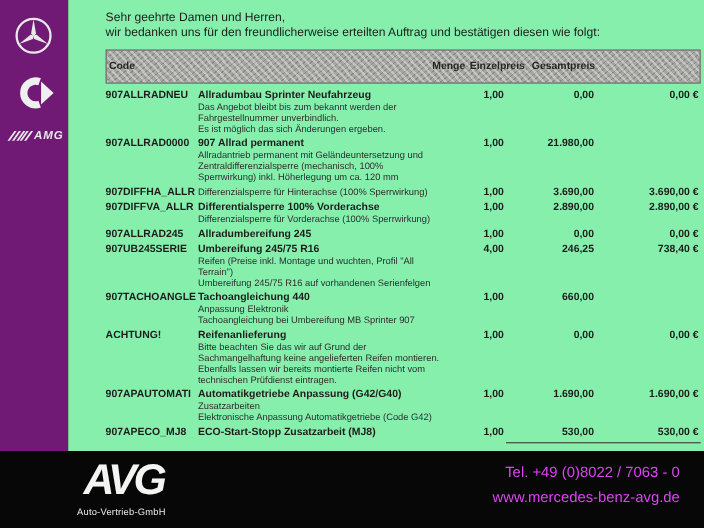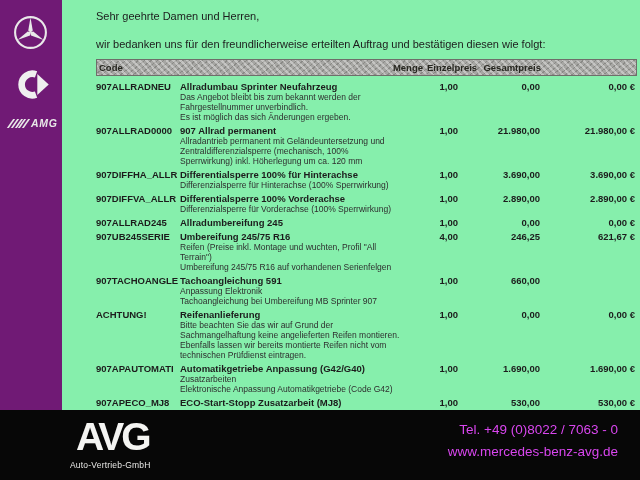--- a/index.html
+++ b/index.html
@@ -15,24 +15,24 @@
   .amg { position:absolute; left:10px; top:117px; display:flex; align-items:center; height:12px; }
   .amg .bar { width:2.4px; height:9px; background:#e8e8e8; transform:skewX(-35deg); margin-right:1.4px; }
   .amg-text { color:#e8e8e8; font-style:italic; font-weight:bold; font-size:10.5px; letter-spacing:0.8px; margin-left:2px; }
   
   .main {
     position:absolute; left:62px; top:0; width:578px; height:410px;
     background:#86efac; overflow:hidden; color:#1c1c1c;
   }
   .content { padding:0 3px 0 34px; }
   .greeting { margin-top:10px; font-size:11px; }
-  .intro { margin-top:16px; font-size:11px; }
+  .intro { margin-top:2px; font-size:11px; }
   .grid5 { display:grid; grid-template-columns:84px 244px 36px 82px 95px; }
   .thead {
-    margin-top:9px; height:17px; align-items:center;
+    margin-top:9px; height:31px; align-items:center;
     background-color:#a6a6a3;
     background-image:
       repeating-linear-gradient(47deg, rgba(255,255,255,.35) 0 2px, rgba(0,0,0,0) 2px 5px),
       repeating-linear-gradient(-39deg, rgba(70,70,66,.30) 0 1px, rgba(0,0,0,0) 1px 4px);
     border:1px solid #6e6e6a;
     font-weight:bold; font-size:9.5px; color:#26261f;
   }
   .thead .h-right { text-align:right; }
   .thead .cell { padding:0 2px; }
   .rows { margin-top:5px; }
@@ -41,21 +41,21 @@
   .c-title { font-weight:bold; font-size:9.5px; line-height:11px; }
   .c-desc { font-size:8.5px; line-height:10px; color:#2e2e2e; white-space:pre-line; }
   .c-num { font-weight:bold; font-size:9.5px; line-height:11px; text-align:right; padding-right:2px; }
   
   .carry { margin-top:4px; }
   .carry .rule { grid-column:4 / 6; border-top:1.5px solid #3a3a3a; height:2px; }
   
   .footer { position:absolute; left:0; top:410px; width:640px; height:70px; background:#070707; color:#fff; }
   .avg-brand {
     position:absolute; left:76px; top:5px;
-    font-size:39px; font-weight:bold; letter-spacing:-3px; color:#f4f4f2;
+    font-size:39px; font-weight:bold; font-style:italic; letter-spacing:-3px; color:#f4f4f2;
   }
   .avg-sub { position:absolute; left:70px; top:50px; font-size:8.5px; color:#e9e9e7; letter-spacing:0.2px; }
   .contact { position:absolute; right:22px; top:9px; text-align:right; font-size:13.5px; line-height:22px; color:#d946ef; }
 </style>
 </head>
 <body>
 
 <div class="page">
 
   <aside class="sidebar">
@@ -110,27 +110,25 @@
         <div class="grid5 row">
           <div class="c-code">907ALLRAD0000</div>
           <div class="c-name">
             <div class="c-title">907 Allrad permanent</div>
             <div class="c-desc">Allradantrieb permanent mit Geländeuntersetzung und
 Zentraldifferenzialsperre (mechanisch, 100%
 Sperrwirkung) inkl. Höherlegung um ca. 120 mm</div>
           </div>
           <div class="c-num">1,00</div>
           <div class="c-num">21.980,00</div>
-          <div class="c-num">21.980,00 €</div>
         </div>
 
         <div class="grid5 row">
           <div class="c-code">907DIFFHA_ALLR</div>
           <div class="c-name">
-            <div class="c-title">Differentialsperre 100% für Hinterachse</div>
             <div class="c-desc">Differenzialsperre für Hinterachse (100% Sperrwirkung)</div>
           </div>
           <div class="c-num">1,00</div>
           <div class="c-num">3.690,00</div>
           <div class="c-num">3.690,00 €</div>
         </div>
 
         <div class="grid5 row">
           <div class="c-code">907DIFFVA_ALLR</div>
           <div class="c-name">
@@ -156,27 +154,27 @@
         <div class="grid5 row">
           <div class="c-code">907UB245SERIE</div>
           <div class="c-name">
             <div class="c-title">Umbereifung 245/75 R16</div>
             <div class="c-desc">Reifen (Preise inkl. Montage und wuchten, Profil "All
 Terrain")
 Umbereifung 245/75 R16 auf vorhandenen Serienfelgen</div>
           </div>
           <div class="c-num">4,00</div>
           <div class="c-num">246,25</div>
-          <div class="c-num">621,67 €</div>
+          <div class="c-num">738,40 €</div>
         </div>
 
         <div class="grid5 row">
           <div class="c-code">907TACHOANGLE</div>
           <div class="c-name">
-            <div class="c-title">Tachoangleichung 591</div>
+            <div class="c-title">Tachoangleichung 440</div>
             <div class="c-desc">Anpassung Elektronik
 Tachoangleichung bei Umbereifung MB Sprinter 907</div>
           </div>
           <div class="c-num">1,00</div>
           <div class="c-num">660,00</div>
         </div>
 
         <div class="grid5 row">
           <div class="c-code">ACHTUNG!</div>
           <div class="c-name">

